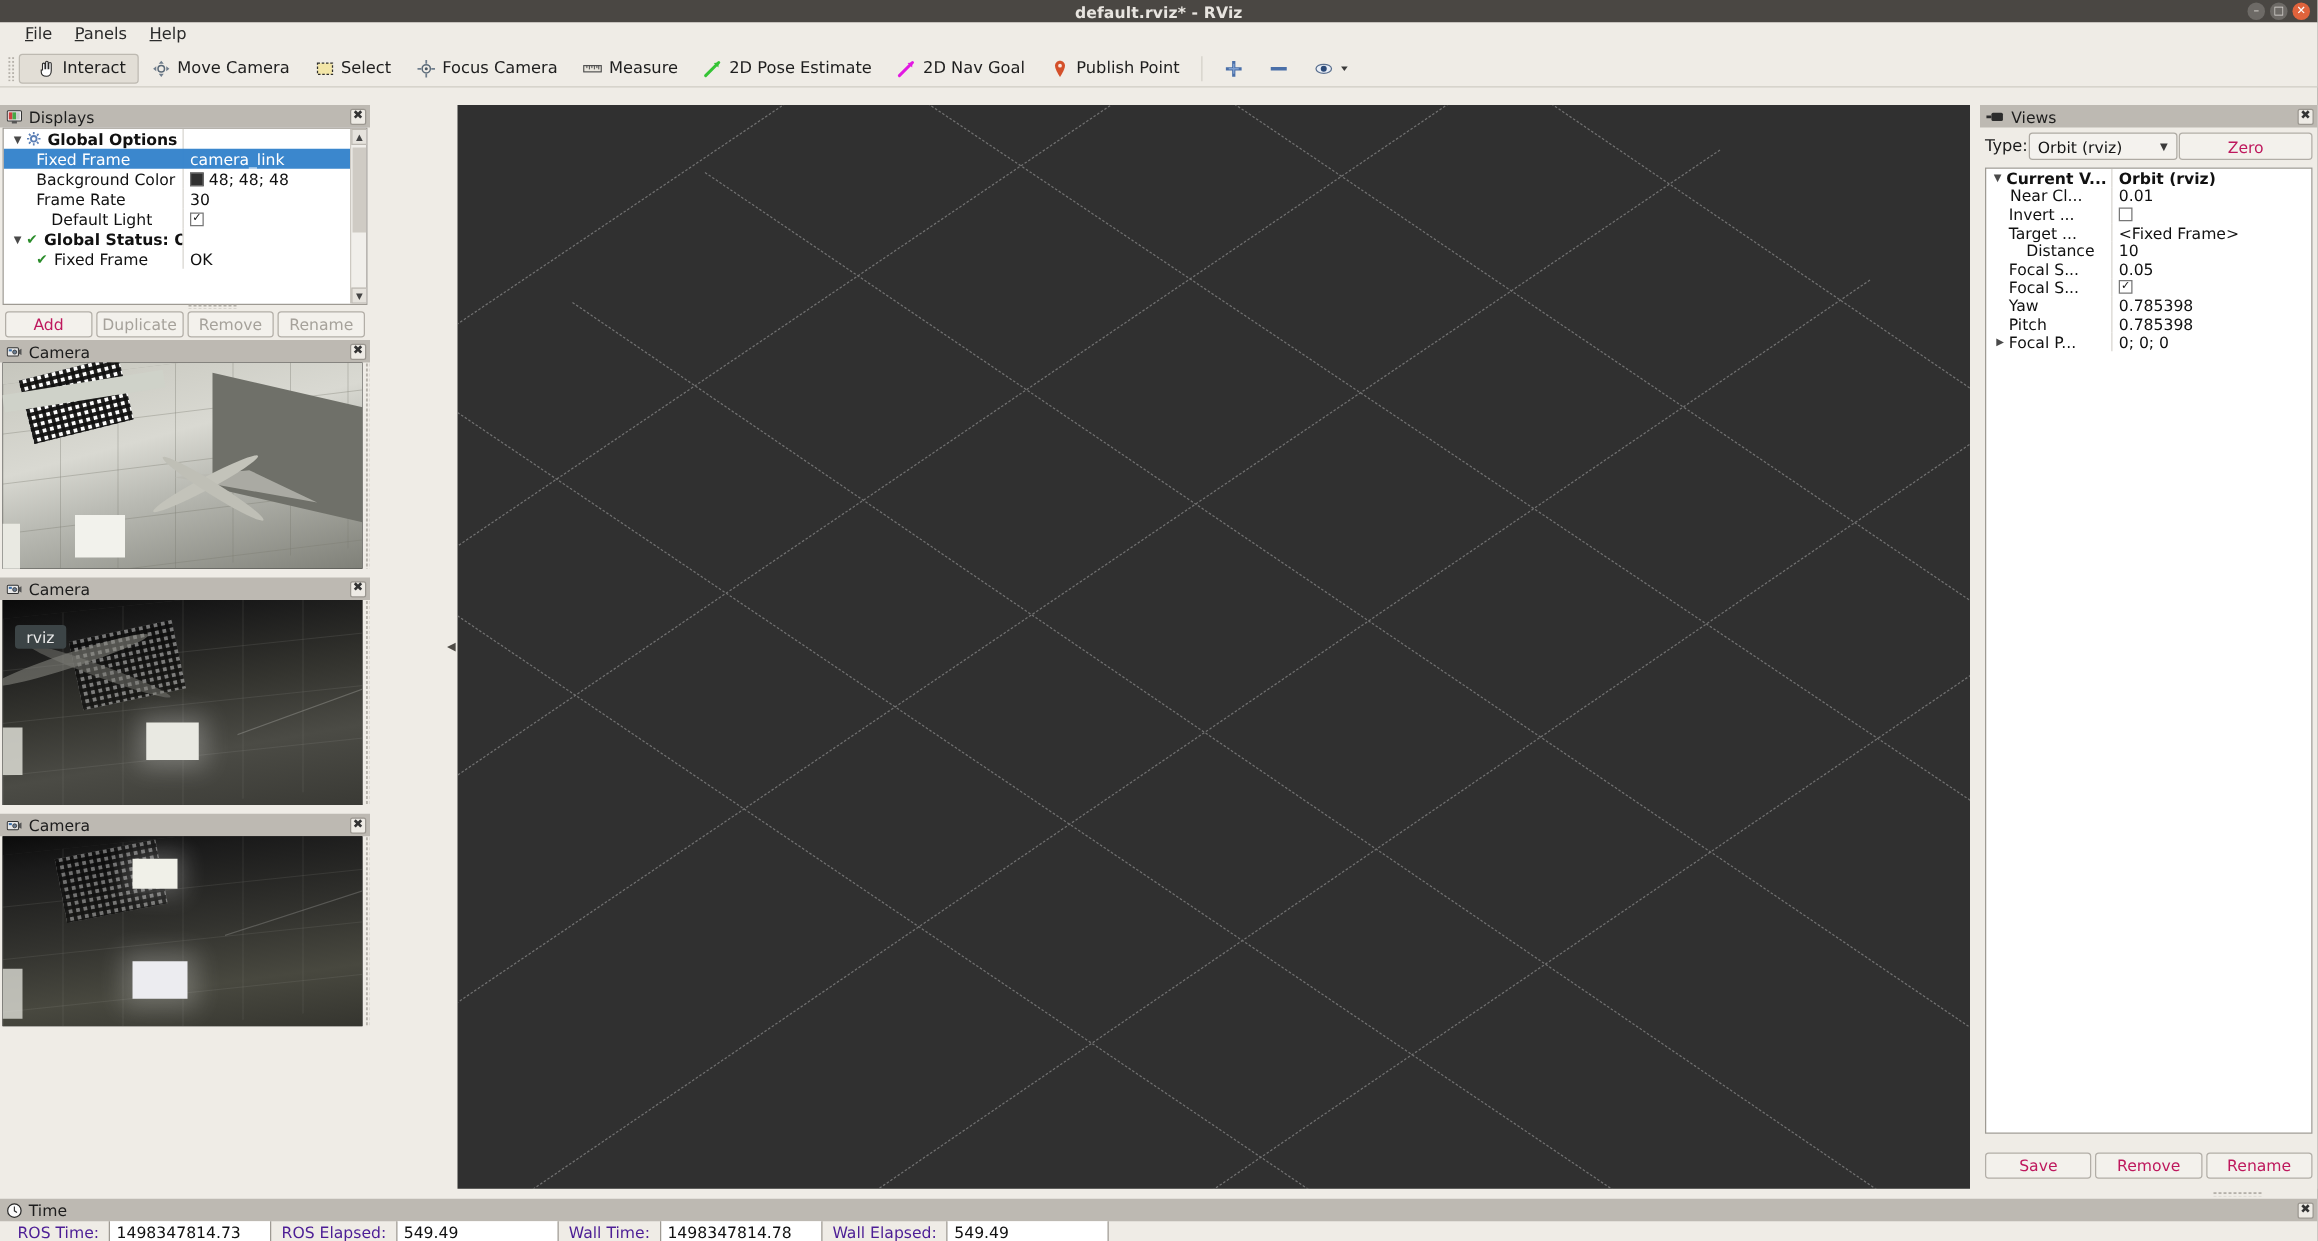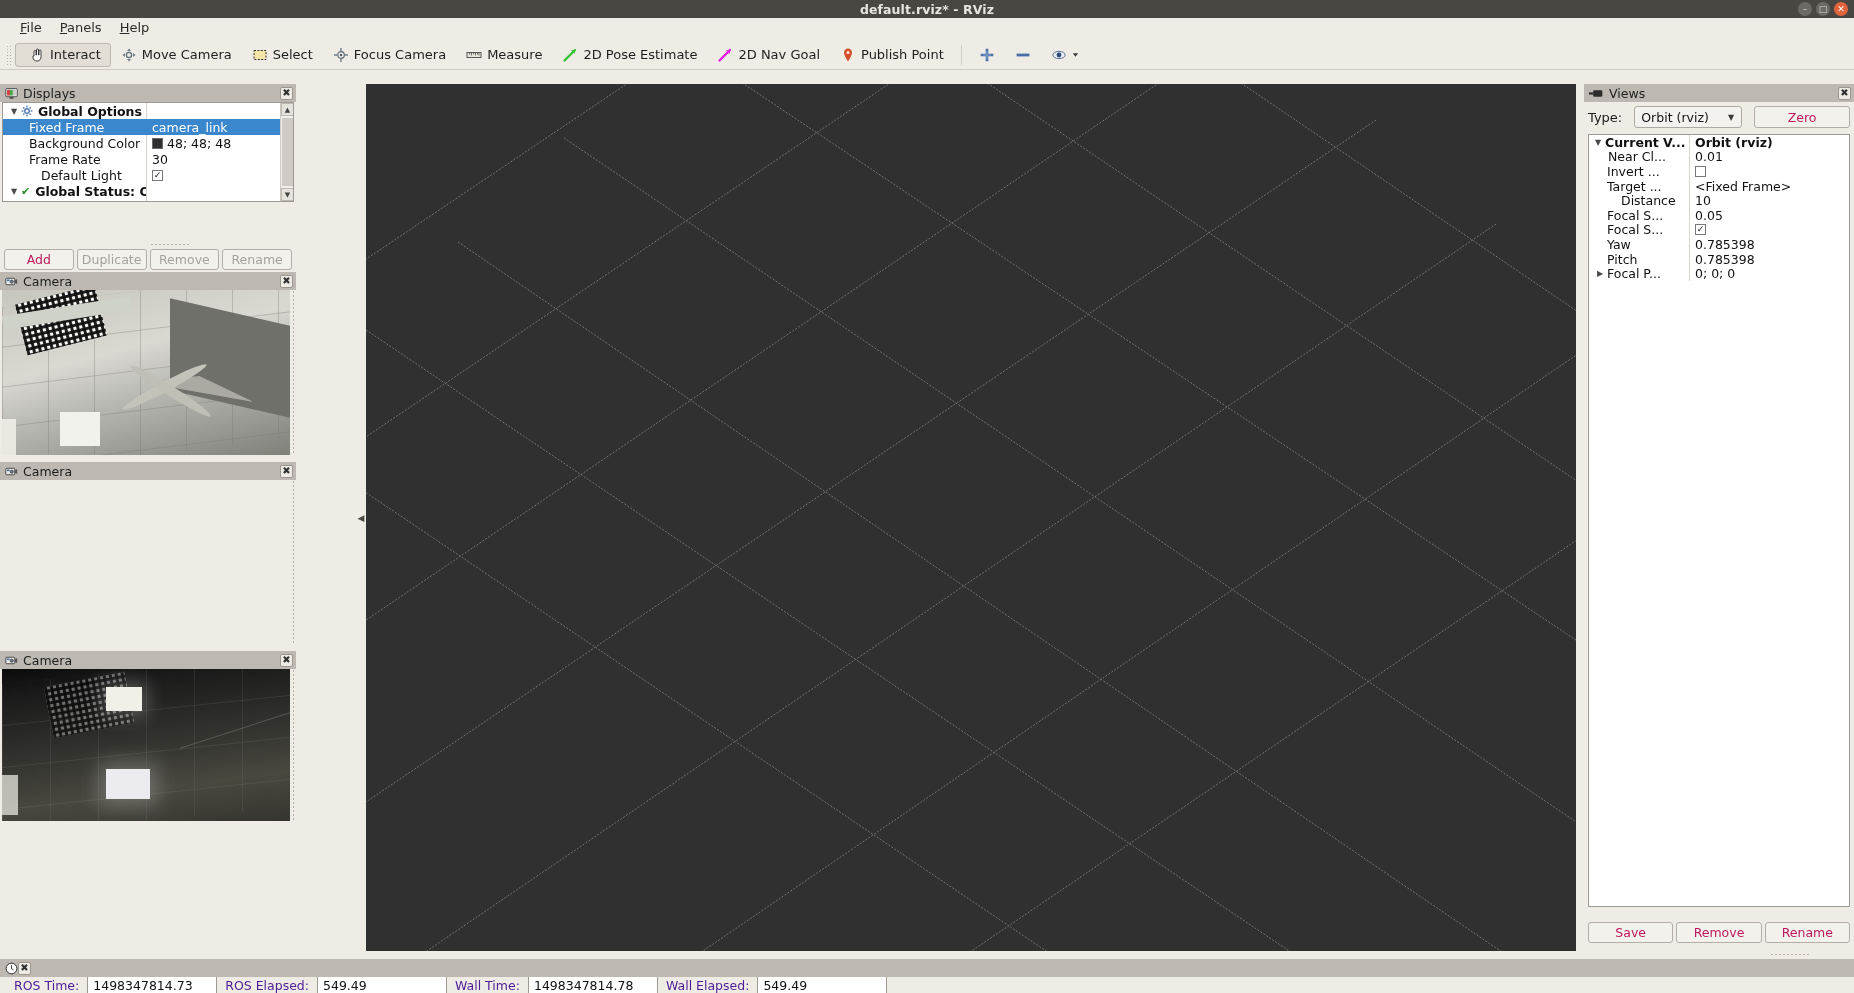--- a/index.html
+++ b/index.html
@@ -69,21 +69,21 @@
     font-size: 12.5px; color: #1d1d1d;
   }
   .panel-head .ph-title { margin-left: 5px; flex: 1; }
   .ph-close {
     width: 13px; height: 13px; background: #eeebe5; border: 1px solid #9b9790;
     display: flex; align-items: center; justify-content: center;
     font-size: 10px; color: #333; line-height: 1; border-radius: 2px;
   }
 
   
-  #displays { left: 0; top: 84px; width: 296px; height: 118px; }
+  #displays { left: 0; top: 84px; width: 296px; height: 160px; }
   .tree {
     position: absolute; top: 18px; left: 2px; right: 2px; bottom: 0;
     background: #fff; border: 1px solid #9e9a93; overflow: hidden;
   }
   .tree-scroll { position: absolute; right: 0; top: 0; bottom: 0; width: 13px;
     background: #f1efeb; border-left: 1px solid #cdc9c2; }
   .sc-arrow {
     position: absolute; left: 0; width: 13px; height: 13px;
     display: flex; align-items: center; justify-content: center;
     background: #e6e3dd; border: 1px solid #bdb9b2; font-size: 7px; color: #444;
@@ -158,21 +158,21 @@
     display: flex; align-items: center; justify-content: center;
     font-size: 9px; color: #4e4b46;
   }
   #handle-left { left: 356px; top: 84px; height: 867px; }
   #handle-right { left: 1566px; top: 84px; height: 867px; }
 
   
   #views { left: 1584px; top: 84px; width: 270px; height: 867px; }
   .views-type {
     position: absolute; top: 22px; left: 4px; right: 4px; height: 22px;
-    display: flex; align-items: center; gap: 12px;
+    display: flex; align-items: center; gap: 1px;
   }
   .views-type .lbl { font-size: 13px; color: #1b1b1b; }
   .combo {
     flex: 1; height: 22px; background: #f4f2ee;
     border: 1px solid #aeaaa3; border-radius: 3px;
     display: flex; align-items: center; padding: 0 6px;
     font-size: 12.5px; color: #141414; position: relative;
   }
   .combo .caret { position: absolute; right: 7px; font-size: 8px; color: #3a3a3a; }
   .zerobtn { width: 72px; height: 22px; }
@@ -445,20 +445,33 @@
     <div class="panel-head">
       <svg width="13" height="13" viewBox="0 0 16 16">
         <rect x="1" y="4" width="11" height="8" rx="1" fill="#e8e8e8" stroke="#333" stroke-width="1"></rect>
         <rect x="2.5" y="5.5" width="3" height="2" fill="#3a6ea8"></rect>
         <circle cx="8.3" cy="8.2" r="2" fill="#6b7d92" stroke="#222" stroke-width=".7"></circle>
         <path d="M12 6.5l3-1.5v6l-3-1.5z" fill="#555"></path>
       </svg>
       <span class="ph-title">Camera</span>
       <span class="ph-close">✖</span>
     </div>
+    <div class="camview">
+      <div style="position:absolute;inset:0;background:linear-gradient(170deg,#0a0a0a 0%,#1a1a1a 18%,#34342f 46%,#4b4b45 70%,#3a3a35 100%);"></div>
+      <div style="position:absolute;left:0;top:0;width:100%;height:100%;
+        background-image:linear-gradient(0deg,rgba(150,150,145,.16) 1px,transparent 1px),linear-gradient(90deg,rgba(150,150,145,.16) 1px,transparent 1px);
+        background-size:48px 42px;transform:skewY(-6deg);"></div>
+      <div class="tag" style="left:58px;top:24px;width:84px;height:56px;transform:rotate(-12deg);opacity:.55;filter:grayscale(1) brightness(.75)"></div>
+      <div style="position:absolute;left:-10px;top:42px;width:130px;height:12px;background:#8d8d85;opacity:.55;border-radius:50%;transform:rotate(-18deg)"></div>
+      <div style="position:absolute;left:18px;top:52px;width:120px;height:10px;background:#7c7c75;opacity:.5;border-radius:50%;transform:rotate(20deg)"></div>
+      <div style="position:absolute;left:40%;top:60%;width:42px;height:30px;background:#e9e9e2;box-shadow:0 0 20px 6px rgba(255,255,255,.25)"></div>
+      <div style="position:absolute;left:0;top:62%;width:16px;height:38px;background:#ddddd5;opacity:.85"></div>
+      <div style="position:absolute;right:0;top:54%;width:100px;height:70px;border-top:1px solid rgba(180,180,175,.35);transform:skewY(-20deg)"></div>
+      <div class="tooltip-rviz">rviz</div>
+    </div>
     <div class="camsplit"></div>
   </div>
 
   <div class="panel campanel" id="cam3">
     <div class="panel-head">
       <svg width="13" height="13" viewBox="0 0 16 16">
         <rect x="1" y="4" width="11" height="8" rx="1" fill="#e8e8e8" stroke="#333" stroke-width="1"></rect>
         <rect x="2.5" y="5.5" width="3" height="2" fill="#3a6ea8"></rect>
         <circle cx="8.3" cy="8.2" r="2" fill="#6b7d92" stroke="#222" stroke-width=".7"></circle>
         <path d="M12 6.5l3-1.5v6l-3-1.5z" fill="#555"></path>
@@ -614,20 +627,21 @@
     </div>
   </div>
 
   <div class="panel" id="timepanel">
     <div class="panel-grip" style="left:1770px;top:-6px;width:40px"></div>
     <div class="panel-head time-head">
       <svg width="13" height="13" viewBox="0 0 16 16">
         <circle cx="8" cy="8" r="6.6" fill="#fbfbfb" stroke="#2a2a2a" stroke-width="1.2"></circle>
         <path d="M8 4v4.2l2.6 1.6" stroke="#2a2a2a" stroke-width="1.1" fill="none"></path>
       </svg>
+      <span class="ph-title">Time</span>
       <span class="ph-close">✖</span>
     </div>
     <div class="time-fields">
       <span class="tf-lbl">ROS Time:</span>
       <span class="tf-in">1498347814.73</span>
       <span class="tf-lbl">ROS Elapsed:</span>
       <span class="tf-in">549.49</span>
       <span class="tf-lbl">Wall Time:</span>
       <span class="tf-in">1498347814.78</span>
       <span class="tf-lbl">Wall Elapsed:</span>

